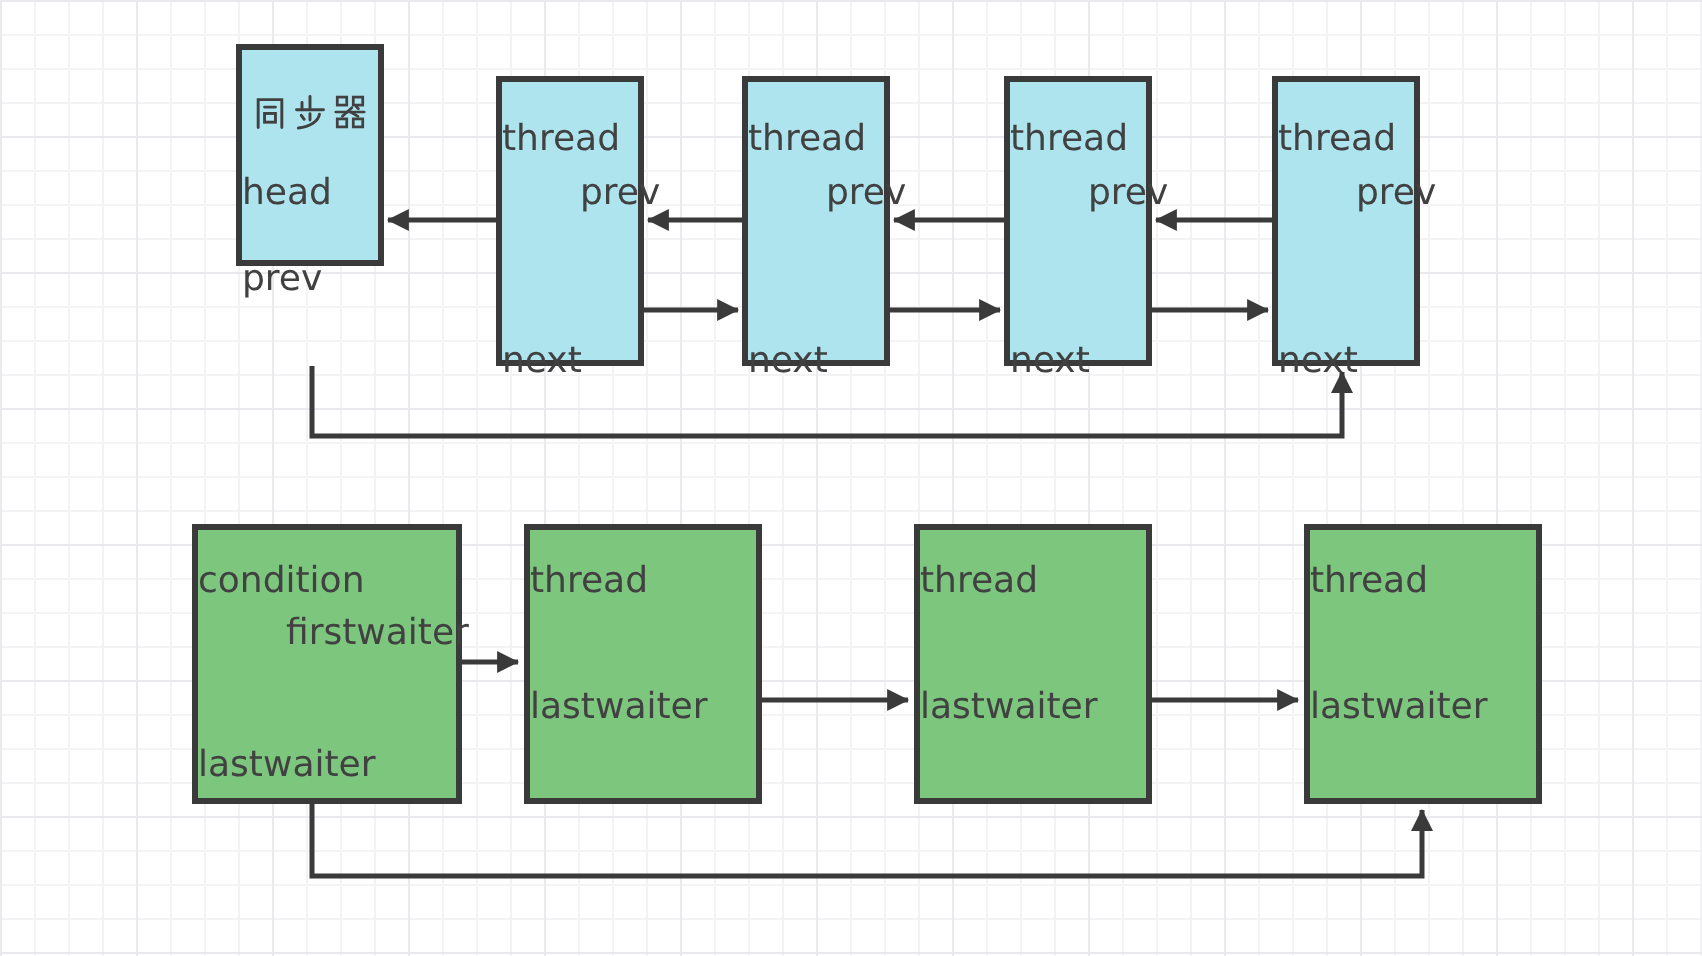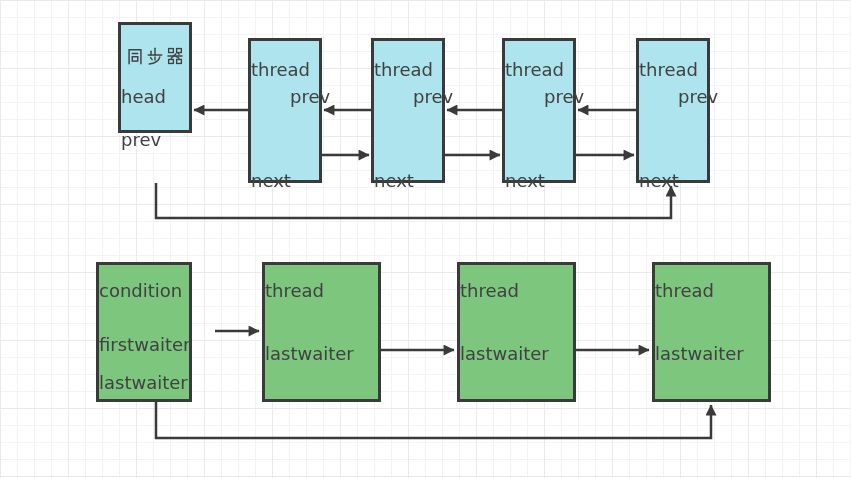--- a/index.html
+++ b/index.html
@@ -32,21 +32,21 @@
   .row{
     position:absolute;left:0;right:0;
     height:24px;line-height:24px;
     text-align:left;
     white-space:nowrap;
   }
   
   .sync .r1{top:19px;} .sync .r2{top:60px;} .sync .r3{top:103px;}
   .tthread .r1{top:17px;} .tthread .r2{top:44px;margin-left:39px;} .tthread .r3{top:128px;}
   
-  .cond .r1{top:14px;} .cond .r2{top:68px;} .cond .r3{top:106px;}
+  .cond .r1{top:14px;} .cond .r2{top:40px;margin-left:44px;} .cond .r3{top:106px;}
   .gthread .r1{top:14px;} .gthread .r2{top:77px;}
   .cjk{display:flex;justify-content:center;align-items:center;gap:0;}
   .cjk svg{display:block;}
 </style>
 </head>
 <body>
 
 <div class="canvas">
 
   <svg class="arrows" viewBox="0 0 851 478" xmlns="http://www.w3.org/2000/svg">
@@ -121,21 +121,21 @@
     <div class="row r2">prev</div>
     <div class="row r3">next</div>
   </div>
 
   <div class="node cyan tthread" style="left:636px;top:38px;width:74px;height:145px;">
     <div class="row r1">thread</div>
     <div class="row r2">prev</div>
     <div class="row r3">next</div>
   </div>
 
-  <div class="node green cond" style="left:96px;top:262px;width:96px;height:140px;">
+  <div class="node green cond" style="left:96px;top:262px;width:135px;height:140px;">
     <div class="row r1">condition</div>
     <div class="row r2">firstwaiter</div>
     <div class="row r3">lastwaiter</div>
   </div>
 
   <div class="node green gthread" style="left:262px;top:262px;width:119px;height:140px;">
     <div class="row r1">thread</div>
     <div class="row r2">lastwaiter</div>
   </div>
 

